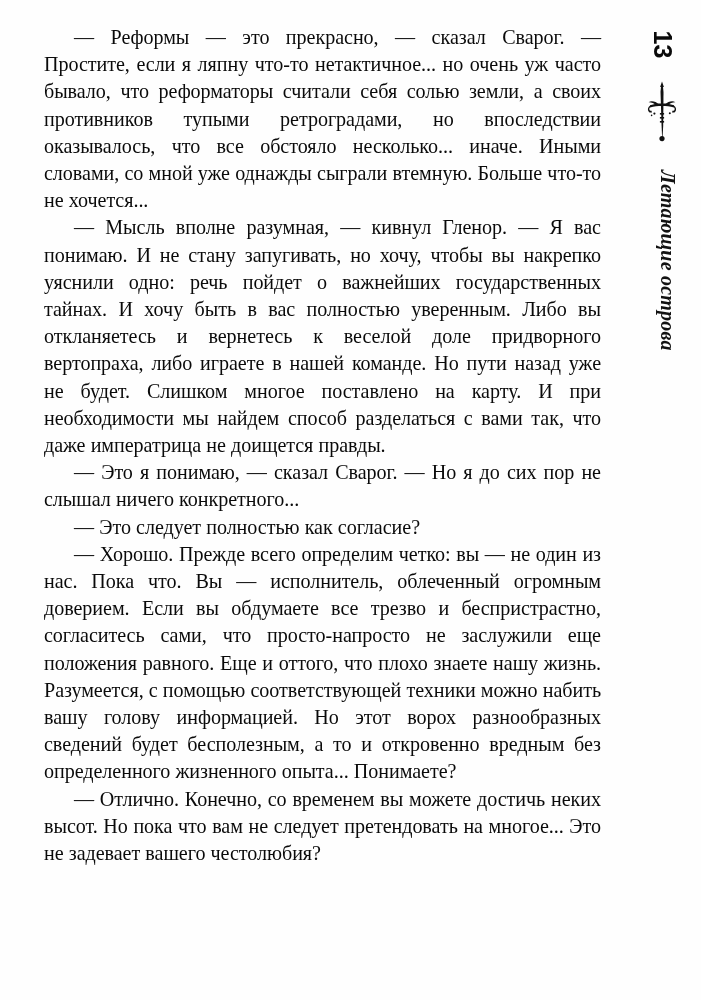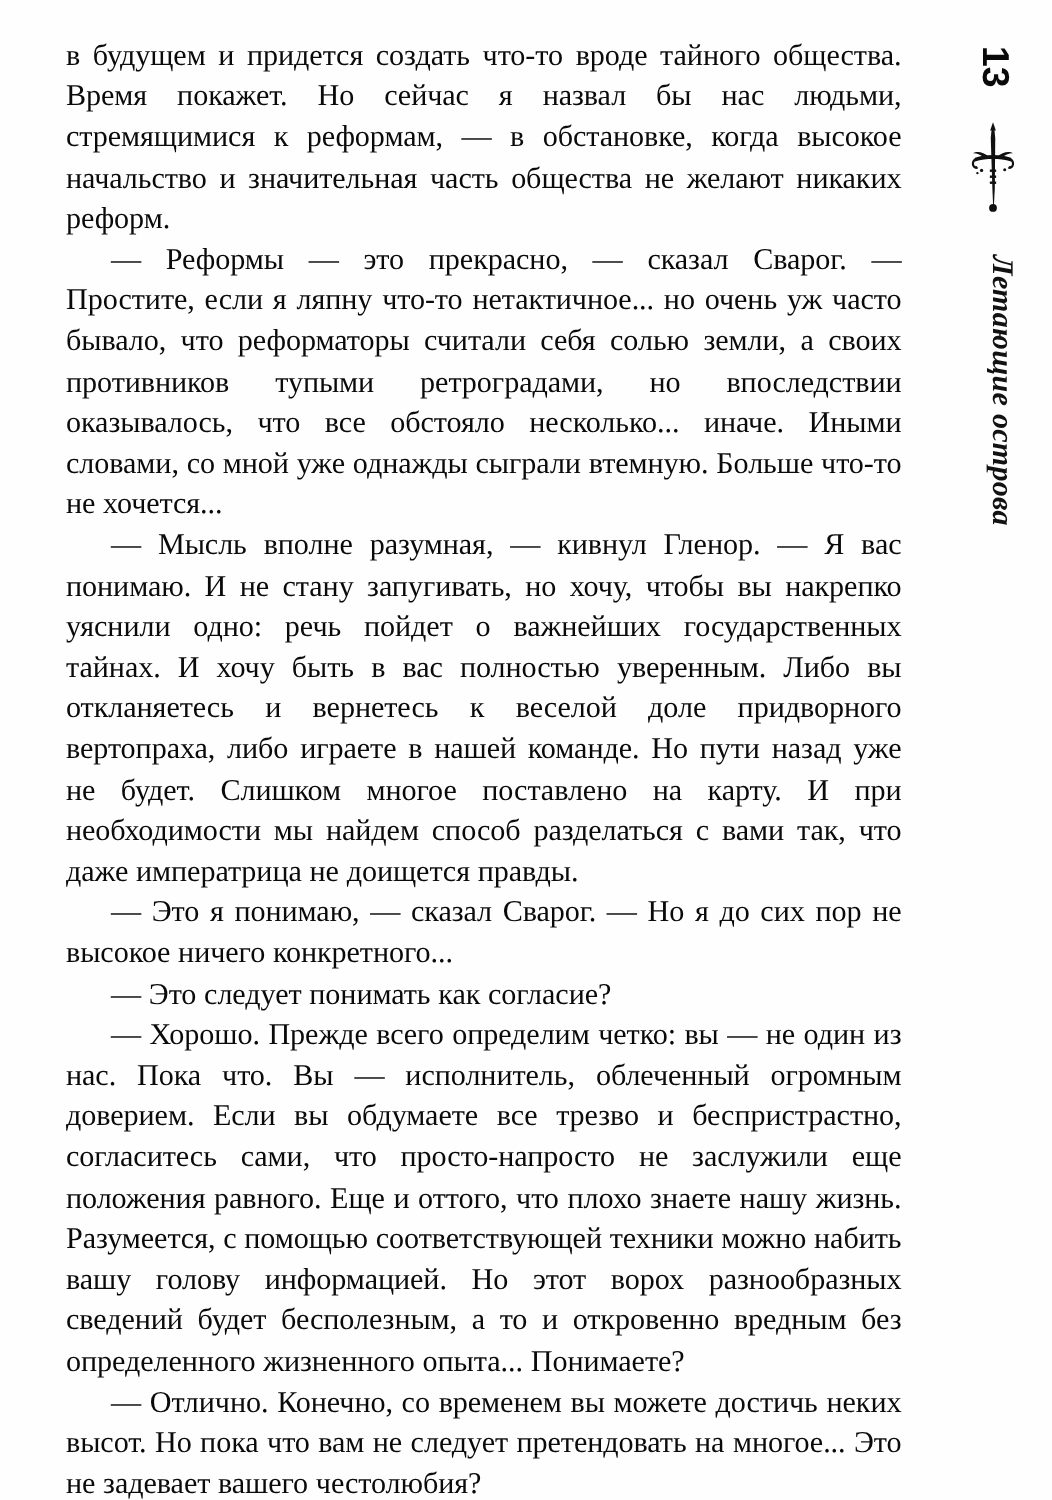--- a/index.html
+++ b/index.html
@@ -145,23 +145,22 @@
       </svg>
     </div>
 
     <div class="running-title">
       <span class="running-title-text">Летающие острова</span>
     </div>
 
   </div>
 
   <div class="textblock">
-    <p class="para noindent">в будущем и придется создать что-то вроде тайного общества. Время покажет. Но сейчас я назвал бы нас людьми, стремящимися к реформам, — в обстановке, когда высокое начальство и значительная часть общества не желают никаких реформ.</p>
     <p class="para">— Реформы — это прекрасно, — сказал Сварог. — Простите, если я ляпну что-то нетактичное... но очень уж часто бывало, что реформаторы считали себя солью земли, а своих противников тупыми ретроградами, но впоследствии оказывалось, что все обстояло несколько... иначе. Иными словами, со мной уже однажды сыграли втемную. Больше что-то не хочется...</p>
     <p class="para">— Мысль вполне разумная, — кивнул Гленор. — Я вас понимаю. И не стану запугивать, но хочу, чтобы вы накрепко уяснили одно: речь пойдет о важнейших государственных тайнах. И хочу быть в вас полностью уверенным. Либо вы откланяетесь и вернетесь к веселой доле придворного вертопраха, либо играете в нашей команде. Но пути назад уже не будет. Слишком многое поставлено на карту. И при необходимости мы найдем способ разделаться с вами так, что даже императрица не доищется правды.</p>
-    <p class="para">— Это я понимаю, — сказал Сварог. — Но я до сих пор не высокое ничего конкретного...</p>
-    <p class="para">— Это следует понимать как согласие?</p>
+    <p class="para">— Это я понимаю, — сказал Сварог. — Но я до сих пор не слышал ничего конкретного...</p>
+    <p class="para">— Это следует полностью как согласие?</p>
     <p class="para">— Хорошо. Прежде всего определим четко: вы — не один из нас. Пока что. Вы — исполнитель, облеченный огромным доверием. Если вы обдумаете все трезво и беспристрастно, согласитесь сами, что просто-напросто не заслужили еще положения равного. Еще и оттого, что плохо знаете нашу жизнь. Разумеется, с помощью соответствующей техники можно набить вашу голову информацией. Но этот ворох разнообразных сведений будет бесполезным, а то и откровенно вредным без определенного жизненного опыта... Понимаете?</p>
     <p class="para">— Отлично. Конечно, со временем вы можете достичь неких высот. Но пока что вам не следует претендовать на многое... Это не задевает вашего честолюбия?</p>
 
   </div>
 
 </div>
 
 </body></html>

